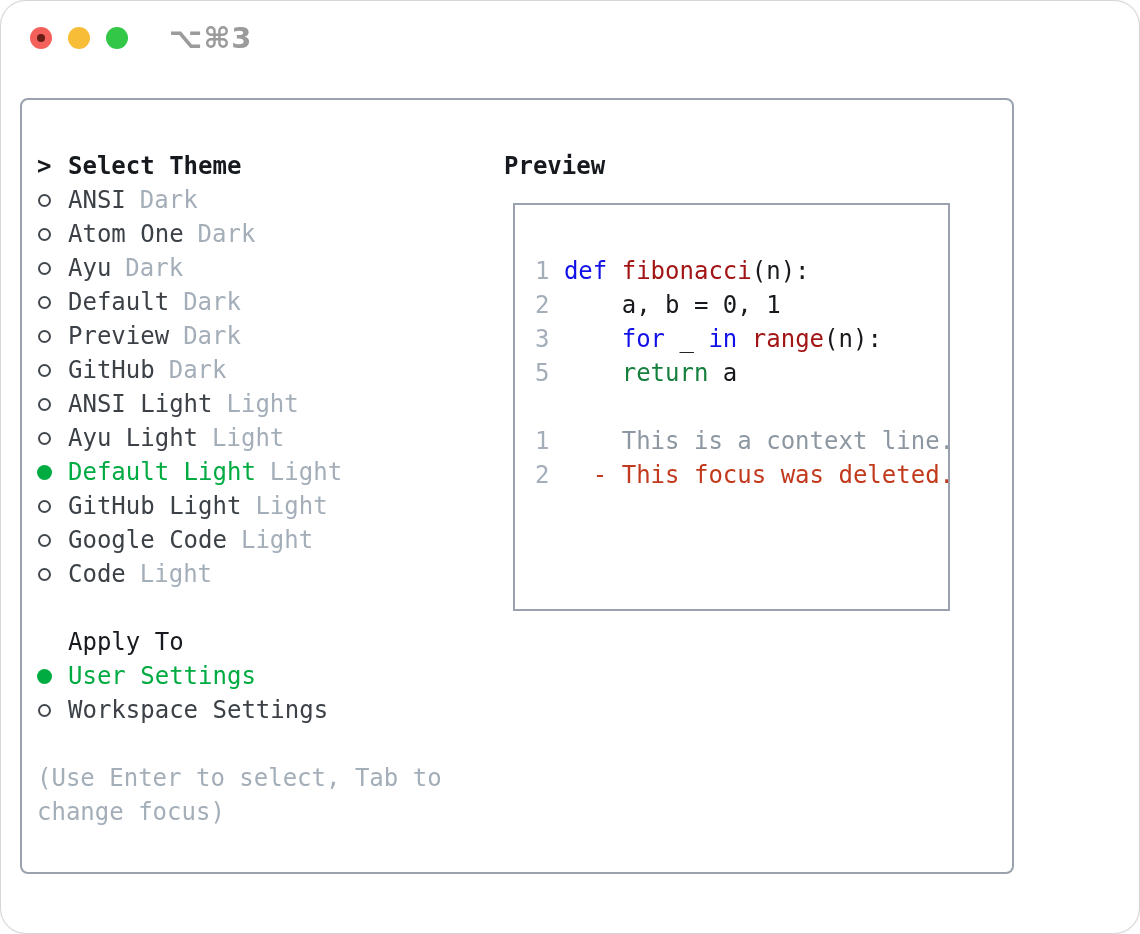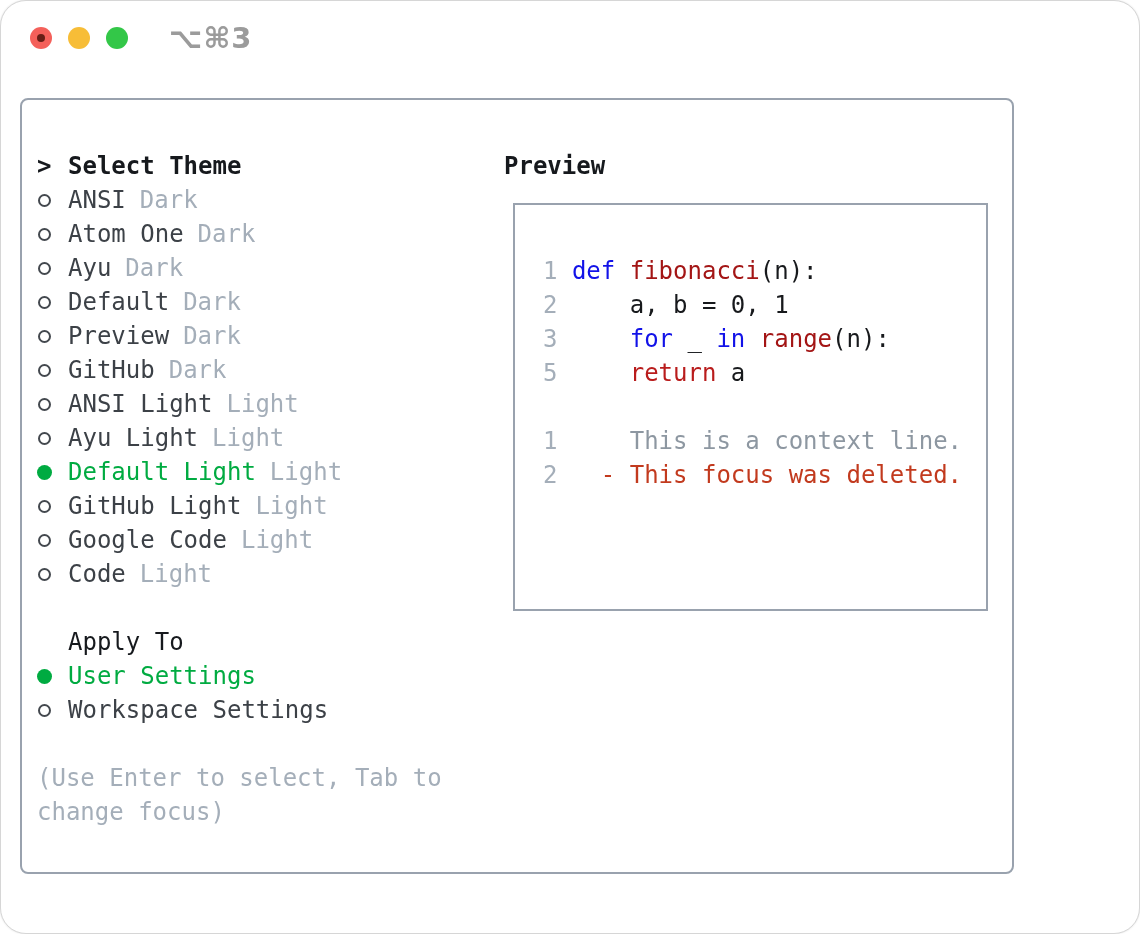--- a/index.html
+++ b/index.html
@@ -50,23 +50,23 @@
   .help {
     width:432px; font-size:24px; line-height:34px; color:var(--c-text_muted);
   }
 
   
   .preview-label {
     position:absolute; left:482px; top:49px; height:34px; line-height:34px;
     font-size:24px; font-weight:bold; color:var(--c-text_primary);
   }
   .preview-box {
-    position:absolute; left:491px; top:103px; width:475px; height:408px;
+    position:absolute; left:491px; top:103px; width:437px; height:408px;
     border:2px solid var(--c-border_gray); background:#ffffff;
-    padding:49px 0 0 28px; overflow:hidden;
+    padding:49px 0 0 20px; overflow:hidden;
   }
   .pline { height:34px; line-height:34px; font-size:24px; white-space:pre; }
   .pline span { white-space:pre; }
 </style>
 </head>
 <body>
 
 <div class="window">
 
   <div class="titlebar">
@@ -118,21 +118,21 @@
       <div class="help">(Use Enter to select, Tab to change focus)</div>
     </div>
 
     <div class="preview-label">Preview</div>
 
     <div class="preview-box">
       <div id="previewLines">
           <div class="pline"><span style="color: rgb(164, 174, 185);">1</span><span style="color: rgb(23, 25, 28);"> </span><span style="color: rgb(18, 18, 232);">def</span><span style="color: rgb(23, 25, 28);"> </span><span style="color: rgb(163, 21, 21);">fibonacci</span><span style="color: rgb(23, 25, 28);">(n):</span></div>
           <div class="pline"><span style="color: rgb(164, 174, 185);">2</span><span style="color: rgb(23, 25, 28);">     a, b = 0, 1</span></div>
           <div class="pline"><span style="color: rgb(164, 174, 185);">3</span><span style="color: rgb(23, 25, 28);">     </span><span style="color: rgb(18, 18, 232);">for</span><span style="color: rgb(23, 25, 28);"> _ </span><span style="color: rgb(18, 18, 232);">in</span><span style="color: rgb(23, 25, 28);"> </span><span style="color: rgb(163, 21, 21);">range</span><span style="color: rgb(23, 25, 28);">(n):</span></div>
-          <div class="pline"><span style="color: rgb(164, 174, 185);">5</span><span style="color: rgb(23, 25, 28);">     </span><span style="color: #b91c1c;">return</span><span style="color: rgb(23, 25, 28);"> a</span></div>
+          <div class="pline"><span style="color: rgb(164, 174, 185);">5</span><span style="color: rgb(23, 25, 28);">     </span><span style="color: #15803d;">return</span><span style="color: rgb(23, 25, 28);"> a</span></div>
           <div class="pline"></div>
           <div class="pline"><span style="color: rgb(164, 174, 185);">1</span><span style="color: rgb(141, 151, 161);">     This is a context line.</span></div>
           <div class="pline"><span style="color: rgb(164, 174, 185);">2</span><span style="color: rgb(194, 58, 30);">   - This focus was deleted.</span></div>
         </div>
     </div>
 
   </div>
 </div>
 
 </body></html>

